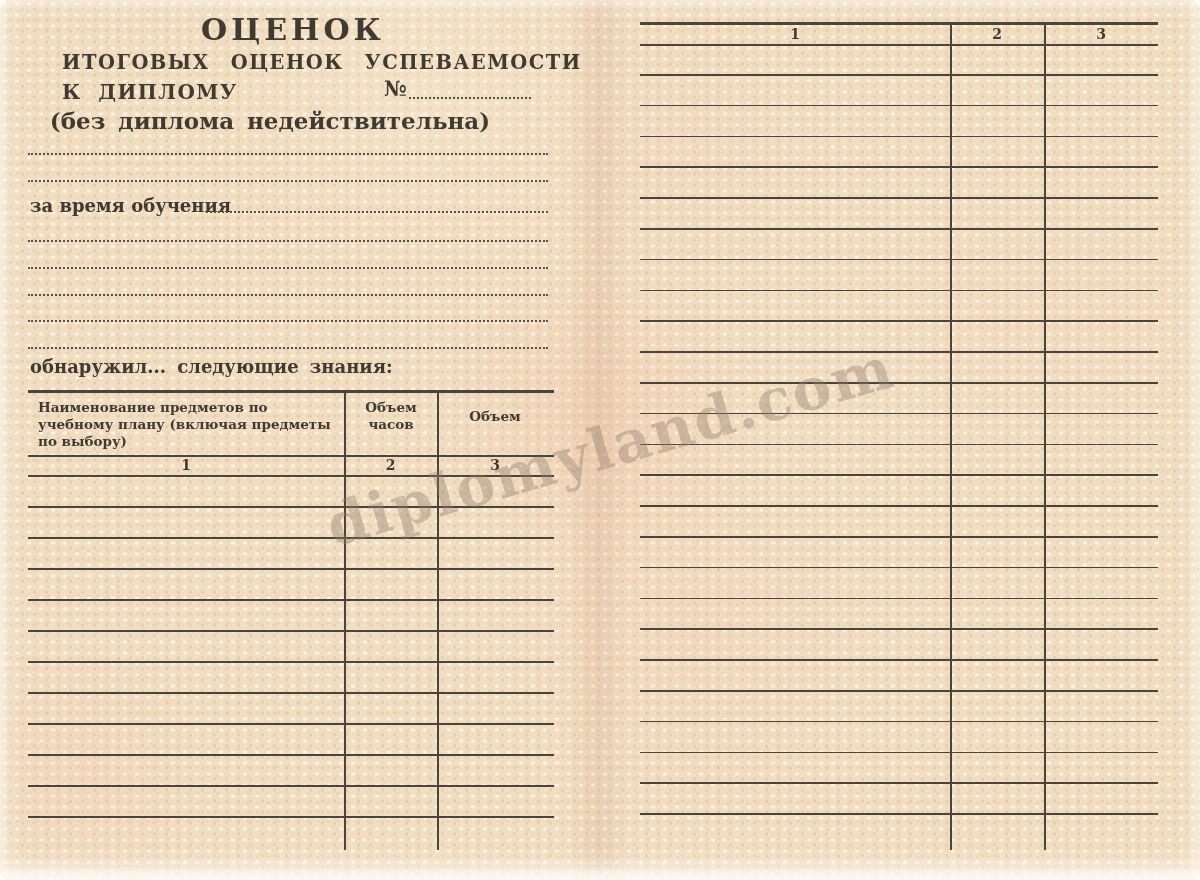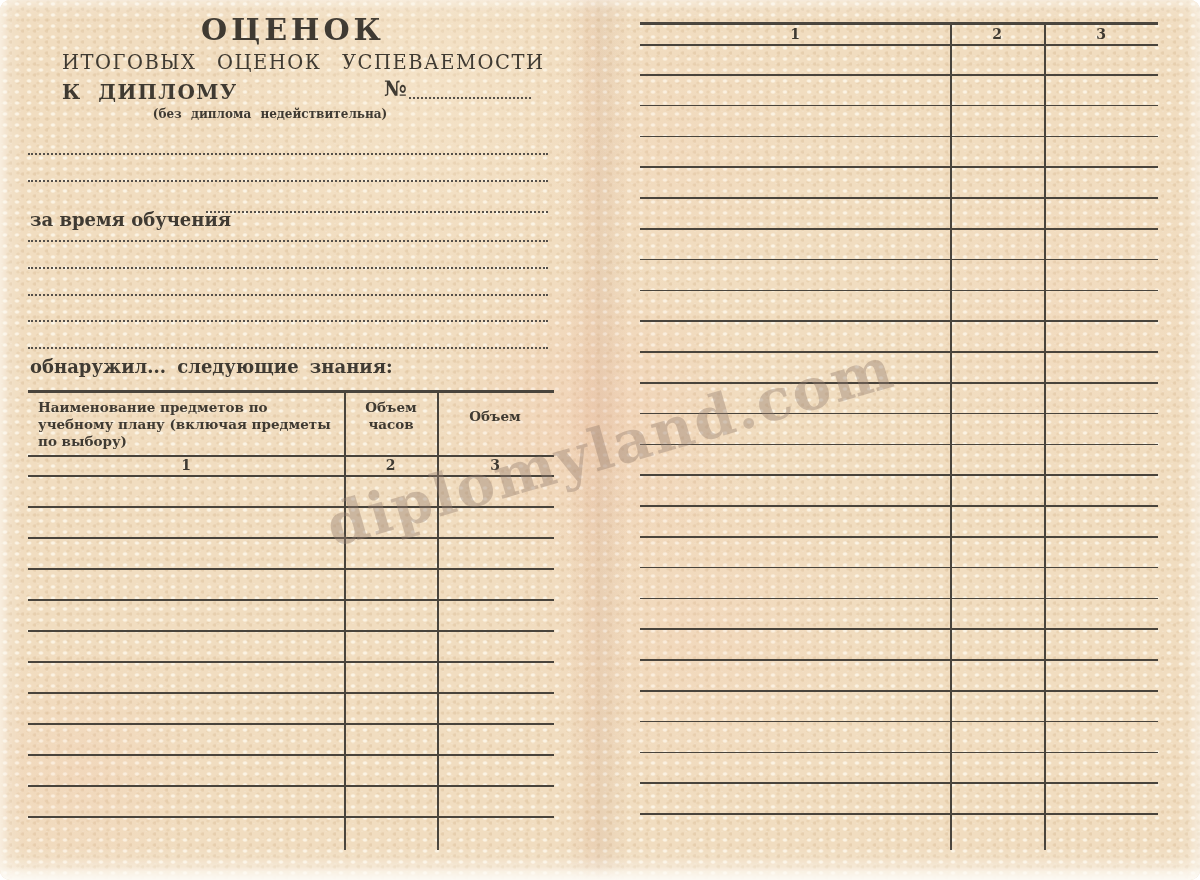--- a/index.html
+++ b/index.html
@@ -31,24 +31,24 @@
   .bottom-edge{position:absolute;left:0;right:0;bottom:0;height:13px;pointer-events:none;
     background:linear-gradient(to bottom, rgba(252,248,240,0), rgba(251,247,239,.85));}
 
   .abs{position:absolute;}
   .hline{position:absolute;height:1.5px;background:var(--line,#49443c);}
   .hline.thick{height:2.6px;}
   .vline{position:absolute;width:1.5px;background:var(--line,#49443c);}
   .dotl{position:absolute;height:0;border-top:2px dotted #55504a;}
 
   .title{top:12px;left:28px;width:530px;text-align:center;font-size:30px;font-weight:bold;letter-spacing:4px;}
-  .subtitle{top:51px;left:62px;font-size:19.5px;font-weight:normal;letter-spacing:1.5px;word-spacing:13px;}
+  .subtitle{top:51px;left:62px;font-size:19.5px;font-weight:bold;letter-spacing:1.5px;word-spacing:13px;}
   .to-diploma{top:80px;left:62px;font-size:20px;font-weight:bold;letter-spacing:1.5px;word-spacing:8px;}
   .numero{top:76px;left:384px;font-size:21px;font-weight:bold;}
-  .note{top:107px;left:30px;width:480px;text-align:center;font-size:12px;font-weight:bold;word-spacing:5px;}
+  .note{top:107px;left:30px;width:480px;text-align:center;font-size:23px;font-weight:bold;word-spacing:5px;}
   .lbl{font-size:18px;font-weight:bold;}
   .hdr-small{font-size:13.5px;font-weight:bold;line-height:17px;}
   .colnum{position:absolute;font-size:14px;font-weight:bold;text-align:center;}
 
   .watermark{position:absolute;left:350px;top:383px;width:520px;height:128px;
     display:flex;align-items:center;justify-content:center;
     transform:rotate(-16deg);
     font-size:58px;font-weight:bold;letter-spacing:2px;
     color:var(--wm,rgba(148,126,110,.40));
     pointer-events:none;white-space:nowrap;}
@@ -64,21 +64,21 @@
     <div class="abs title">ОЦЕНОК</div>
     <div class="abs subtitle">ИТОГОВЫХ ОЦЕНОК УСПЕВАЕМОСТИ</div>
     <div class="abs to-diploma">К ДИПЛОМУ</div>
     <div class="abs numero">№</div>
     <div class="dotl" style="left:409px;top:97px;width:122px;"></div>
     <div class="abs note">(без диплома недействительна)</div>
 
     <div class="dotl" style="left:28px;top:153px;width:520px;"></div>
     <div class="dotl" style="left:28px;top:180px;width:520px;"></div>
 
-    <div class="abs lbl" style="left:30px;top:209px;">за время обучения</div>
+    <div class="abs lbl" style="left:30px;top:195px;">за время обучения</div>
     <div class="dotl" style="left:206px;top:211px;width:342px;"></div>
 
     <div class="dotl" style="left:28px;top:240px;width:520px;"></div>
     <div class="dotl" style="left:28px;top:267px;width:520px;"></div>
     <div class="dotl" style="left:28px;top:294px;width:520px;"></div>
     <div class="dotl" style="left:28px;top:320px;width:520px;"></div>
     <div class="dotl" style="left:28px;top:347px;width:520px;"></div>
 
     <div class="abs lbl" style="left:30px;top:356px;word-spacing:5px;">обнаружил... следующие знания:</div>
 

